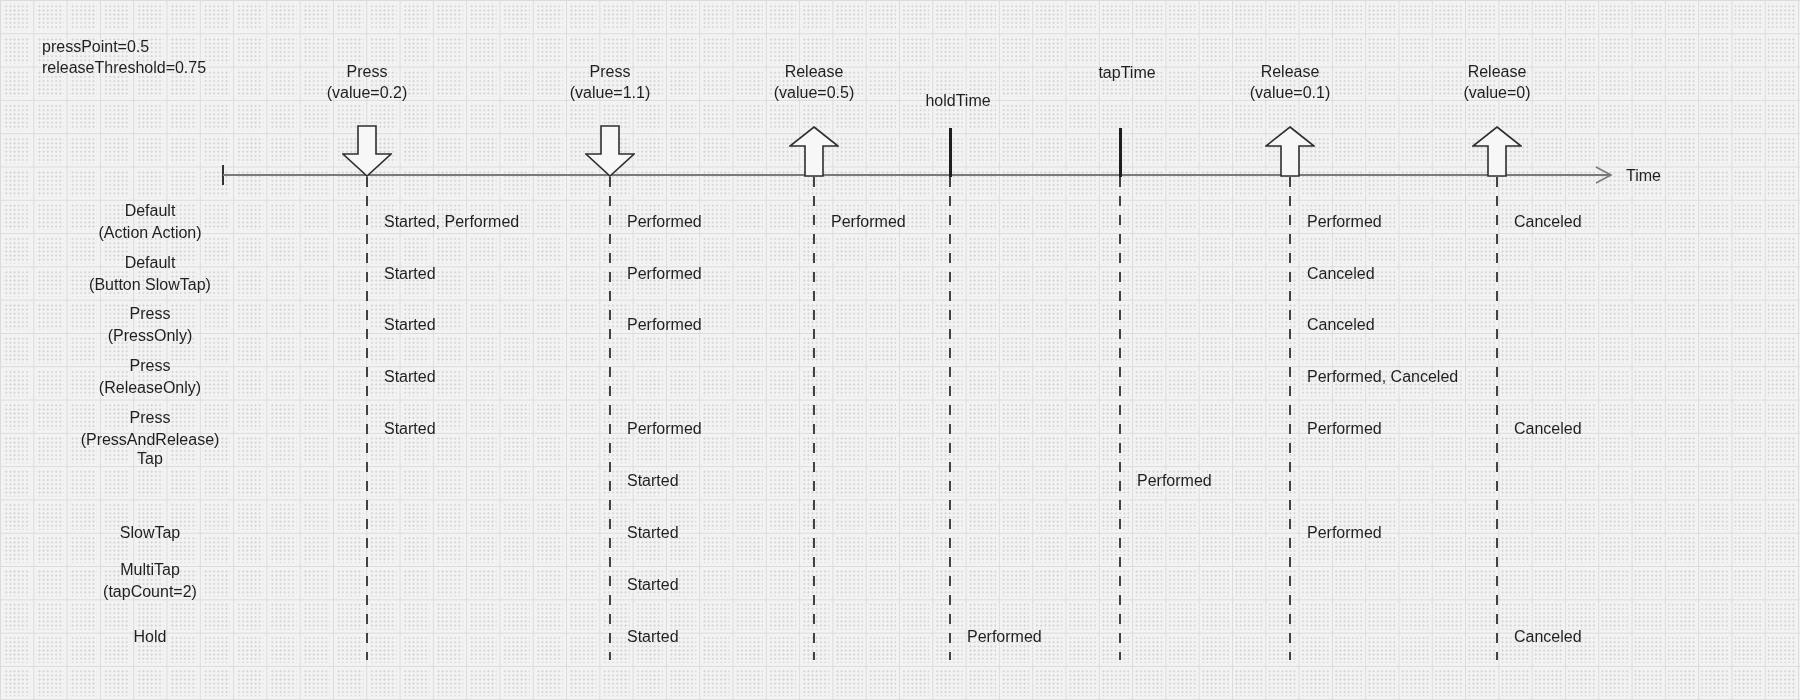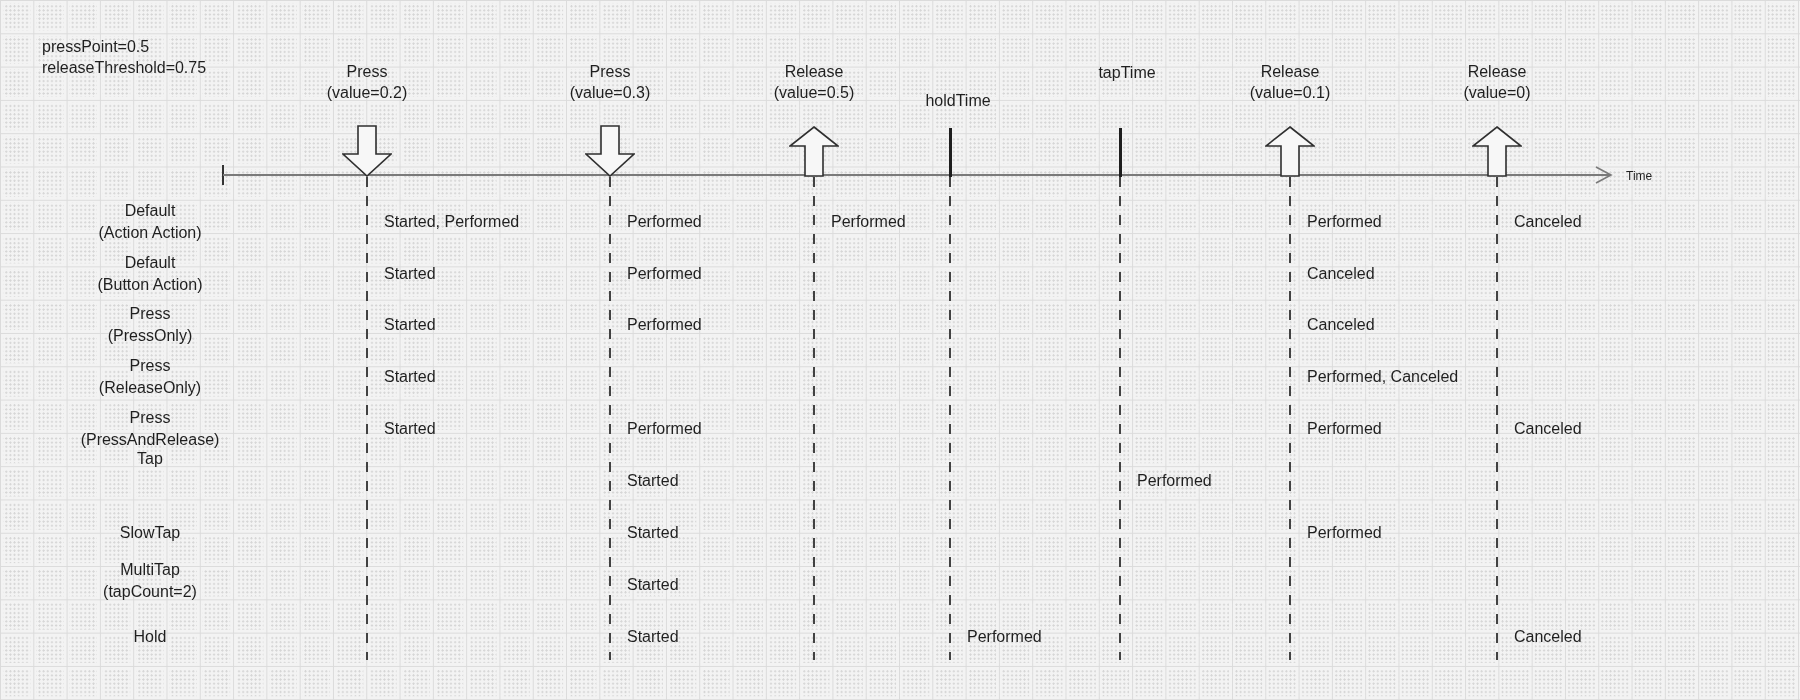--- a/index.html
+++ b/index.html
@@ -25,21 +25,21 @@
   .config{
     left:42px;top:36px;font-size:16px;line-height:21px;white-space:nowrap;
   }
   .axis-line{
     left:223px;top:174px;width:1387px;height:2px;background:var(--axis);
   }
   .axis-arrowhead{left:1594px;top:166px;}
   .start-tick{left:222px;top:165px;width:2px;height:20px;background:#333;}
   .time-label{
     left:1626px;top:176px;transform:translateY(-50%);
-    font-size:12px;white-space:nowrap;
+    font-size:16px;white-space:nowrap;
   }
   .event-label{
     transform:translate(-50%,-50%);text-align:center;
     font-size:16px;line-height:21px;white-space:nowrap;
   }
   .event-label div{display:block;}
   .marker-svg{display:block;}
   .threshold-tick{width:3px;height:49px;top:128px;background:#1e1e1e;}
   .dashed-line{
     width:2px;top:177px;height:483px;
@@ -74,21 +74,21 @@
       <div class="abs event-label" style="left: 367px; top: 82px;">
         <div>Press</div>
         <div>(value=0.2)</div>
       </div>
       <svg class="abs marker-svg" width="50" height="52" viewBox="0 0 50 52" style="left: 342px; top: 125px;">
         <path d="M16 1 H34 V29 H49 L25 51 L1 29 H16 Z" fill="#f7f7f7" stroke="var(--marker)" stroke-width="1.6" stroke-linejoin="miter"></path>
       </svg>
       <div class="abs dashed-line" style="left: 366px;"></div>
       <div class="abs event-label" style="left: 610px; top: 82px;">
         <div>Press</div>
-        <div>(value=0.3)</div>
+        <div>(value=1.1)</div>
       </div>
       <svg class="abs marker-svg" width="50" height="52" viewBox="0 0 50 52" style="left: 585px; top: 125px;">
         <path d="M16 1 H34 V29 H49 L25 51 L1 29 H16 Z" fill="#f7f7f7" stroke="var(--marker)" stroke-width="1.6" stroke-linejoin="miter"></path>
       </svg>
       <div class="abs dashed-line" style="left: 609px;"></div>
       <div class="abs event-label" style="left: 814px; top: 82px;">
         <div>Release</div>
         <div>(value=0.5)</div>
       </div>
       <svg class="abs marker-svg" width="50" height="51" viewBox="0 0 50 51" style="left: 789px; top: 126px;">
@@ -127,21 +127,21 @@
         <div>Default</div>
         <div>(Action Action)</div>
       </div>
       <div class="abs cell" style="left: 384px; top: 222px; text-align: right;">Started, Performed</div>
       <div class="abs cell" style="left: 627px; top: 222px;">Performed</div>
       <div class="abs cell" style="left: 831px; top: 222px;">Performed</div>
       <div class="abs cell" style="left: 1307px; top: 222px;">Performed</div>
       <div class="abs cell" style="left: 1514px; top: 222px;">Canceled</div>
       <div class="abs row-label" style="top: 274px;">
         <div>Default</div>
-        <div>(Button Action)</div>
+        <div>(Button SlowTap)</div>
       </div>
       <div class="abs cell" style="left: 384px; top: 274px;">Started</div>
       <div class="abs cell" style="left: 627px; top: 274px;">Performed</div>
       <div class="abs cell" style="left: 1307px; top: 274px;">Canceled</div>
       <div class="abs row-label" style="top: 325px;">
         <div>Press</div>
         <div>(PressOnly)</div>
       </div>
       <div class="abs cell" style="left: 384px; top: 325px;">Started</div>
       <div class="abs cell" style="left: 627px; top: 325px;">Performed</div>

